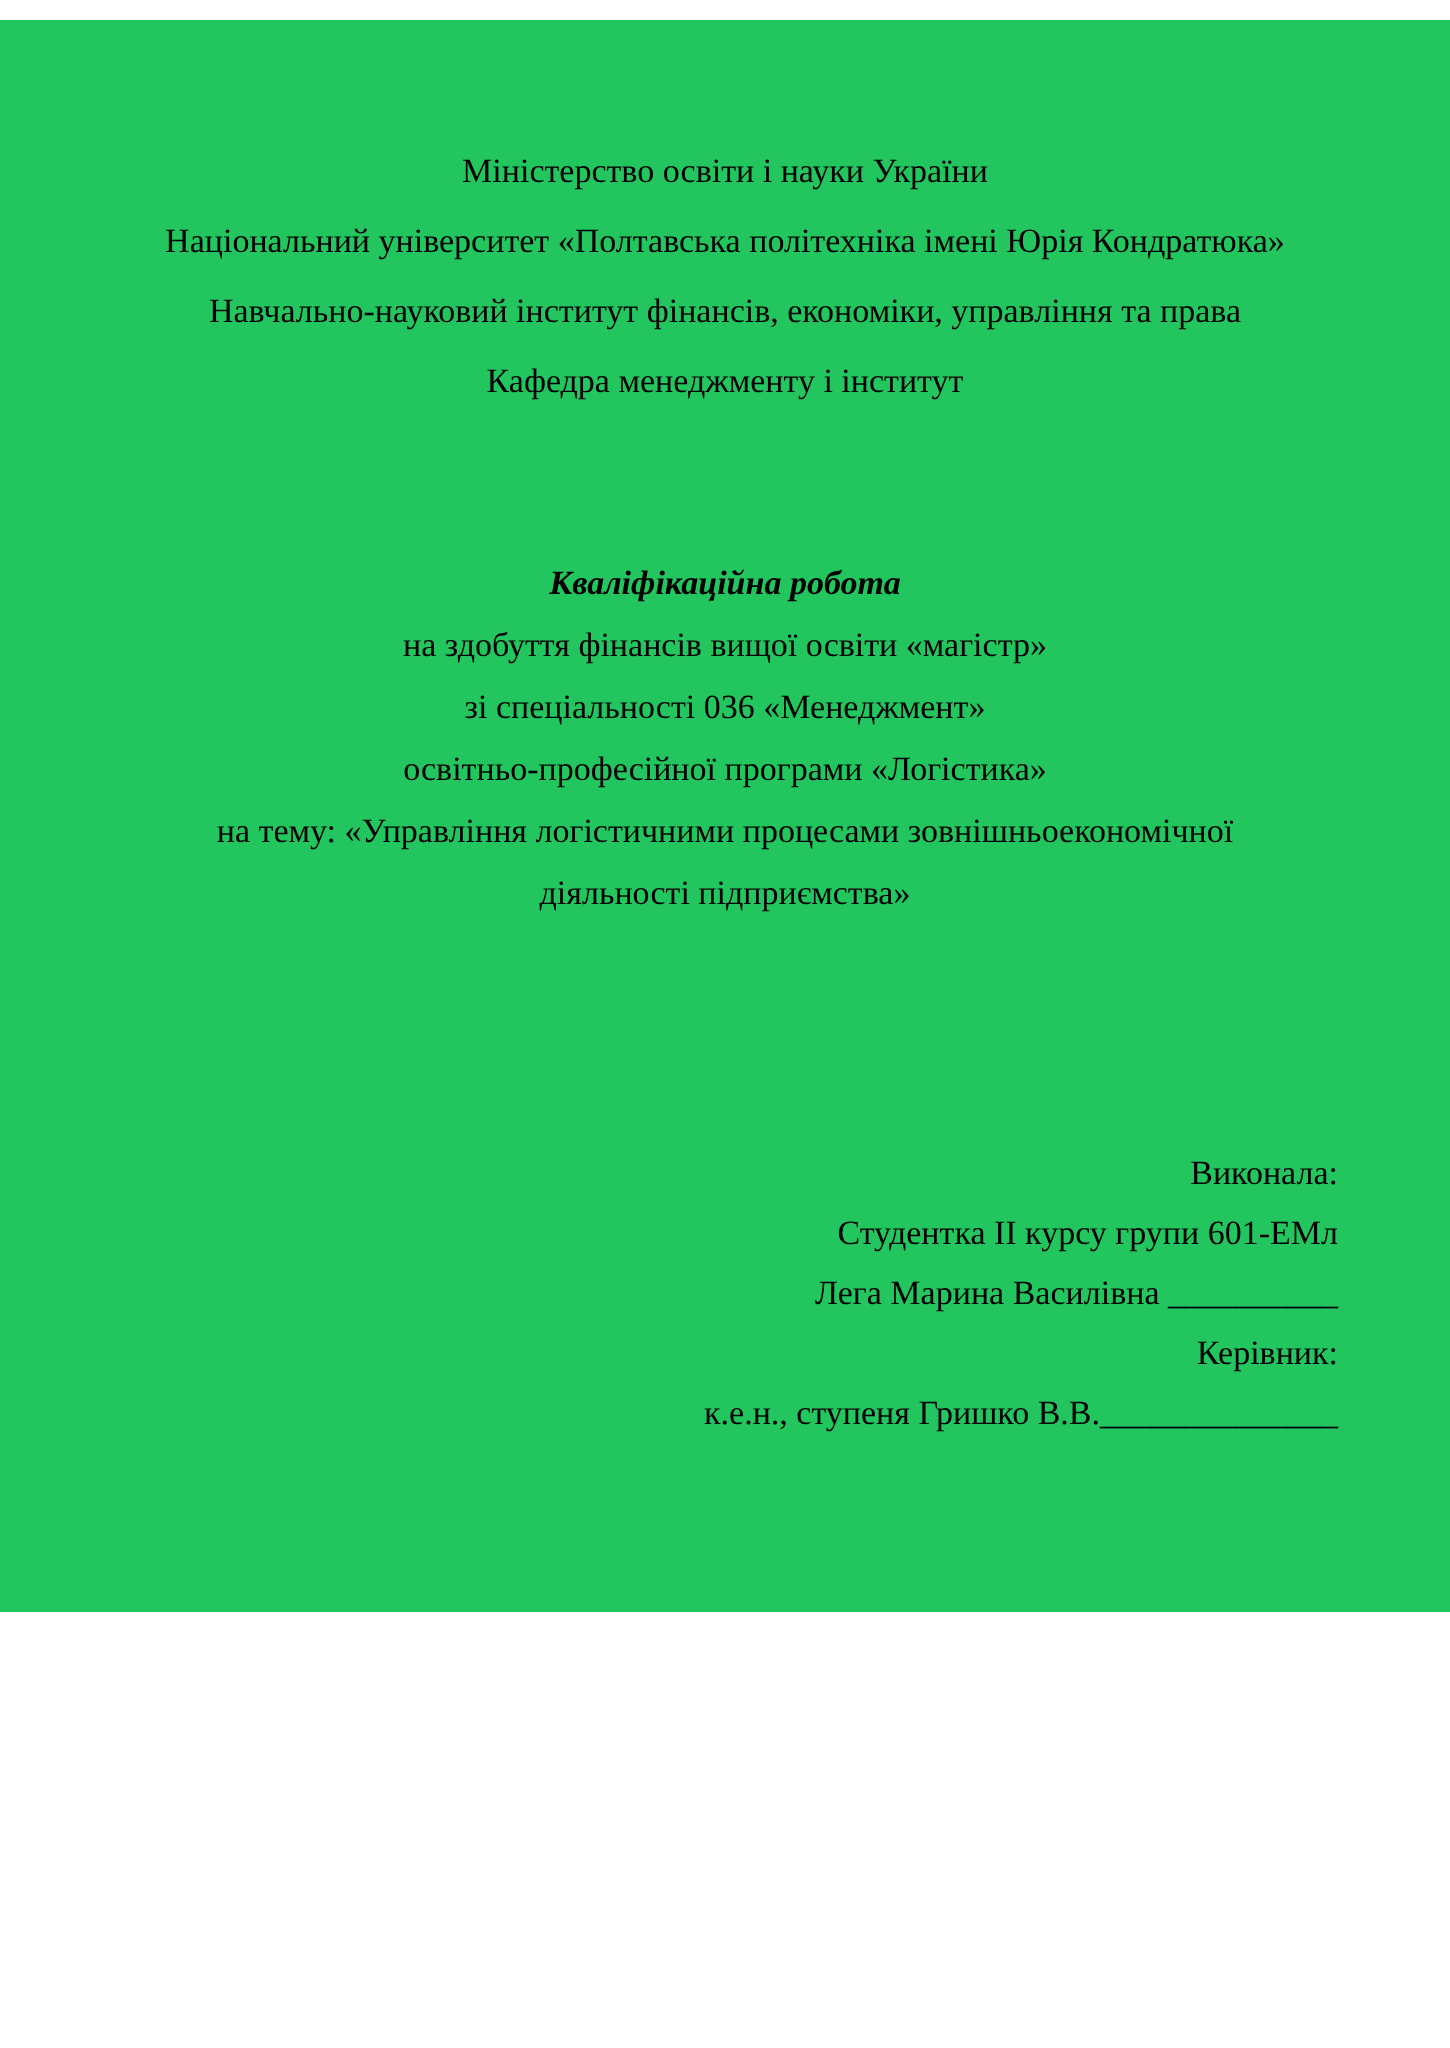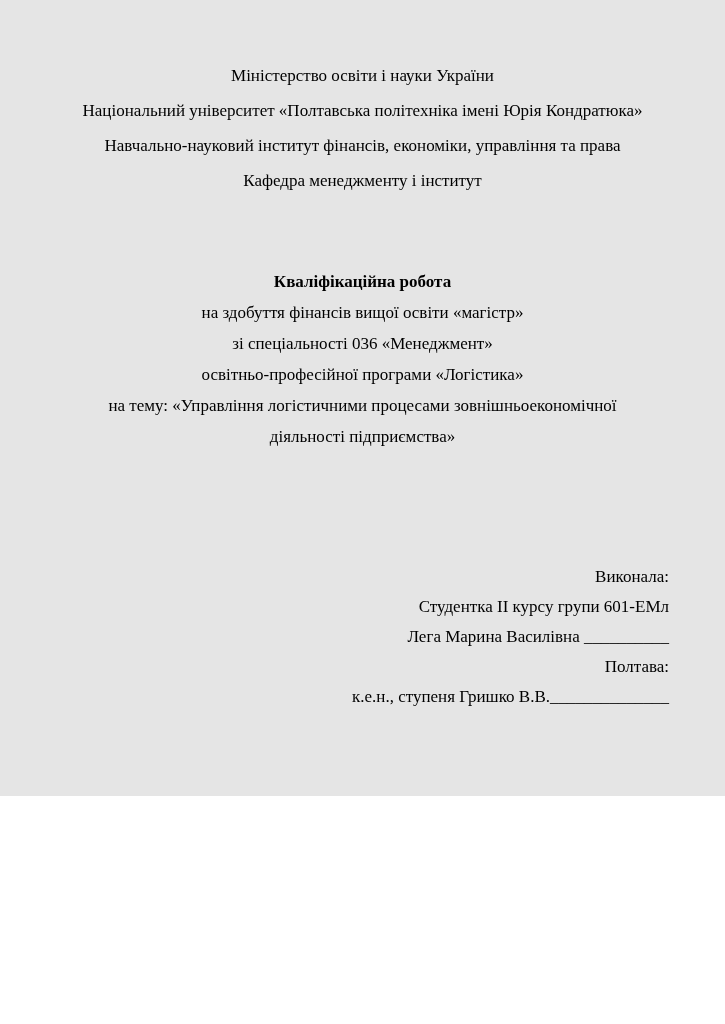--- a/index.html
+++ b/index.html
@@ -4,44 +4,46 @@
 <style>
   html, body {
     margin: 0;
     padding: 0;
     background: #ffffff;
   }
   .page {
     position: relative;
     width: 725px;
     height: 796px;
-    background: #e5e5e5;
+    background: #22c55e;
     color: #000000;
     font-family: "Liberation Serif", "DejaVu Serif", serif;
     font-size: 17px;
     overflow: hidden;
+    margin-top: 10px;
   }
   .header-block {
     position: absolute;
     top: 58px;
     left: 40px;
     right: 40px;
     text-align: center;
     line-height: 35px;
   }
   .title-block {
     position: absolute;
     top: 266px;
     left: 60px;
     right: 60px;
     text-align: center;
     line-height: 31px;
   }
   .title-block .work-title {
     font-weight: bold;
+    font-style: italic;
   }
   .author-block {
     position: absolute;
     top: 562px;
     left: 345px;
     right: 56px;
     text-align: right;
     line-height: 30px;
   }
   .footer-line {
@@ -78,19 +80,19 @@
     <div class="line">зі спеціальності 036 «Менеджмент»</div>
     <div class="line">освітньо-професійної програми «Логістика»</div>
     <div class="line">на тему: «Управління логістичними процесами зовнішньоекономічної</div>
     <div class="line">діяльності підприємства»</div>
   </div>
 
   <div class="author-block">
     <div class="line">Виконала:</div>
     <div class="line">Студентка ІІ курсу групи 601-ЕМл</div>
     <div class="line">Лега Марина Василівна __________</div>
-    <div class="line">Полтава:</div>
+    <div class="line">Керівник:</div>
     <div class="line">к.е.н., ступеня Гришко В.В.______________</div>
   </div>
 
   <div class="footer-line">Полтава – 2021</div>
 
 </div>
 
 </body></html>

